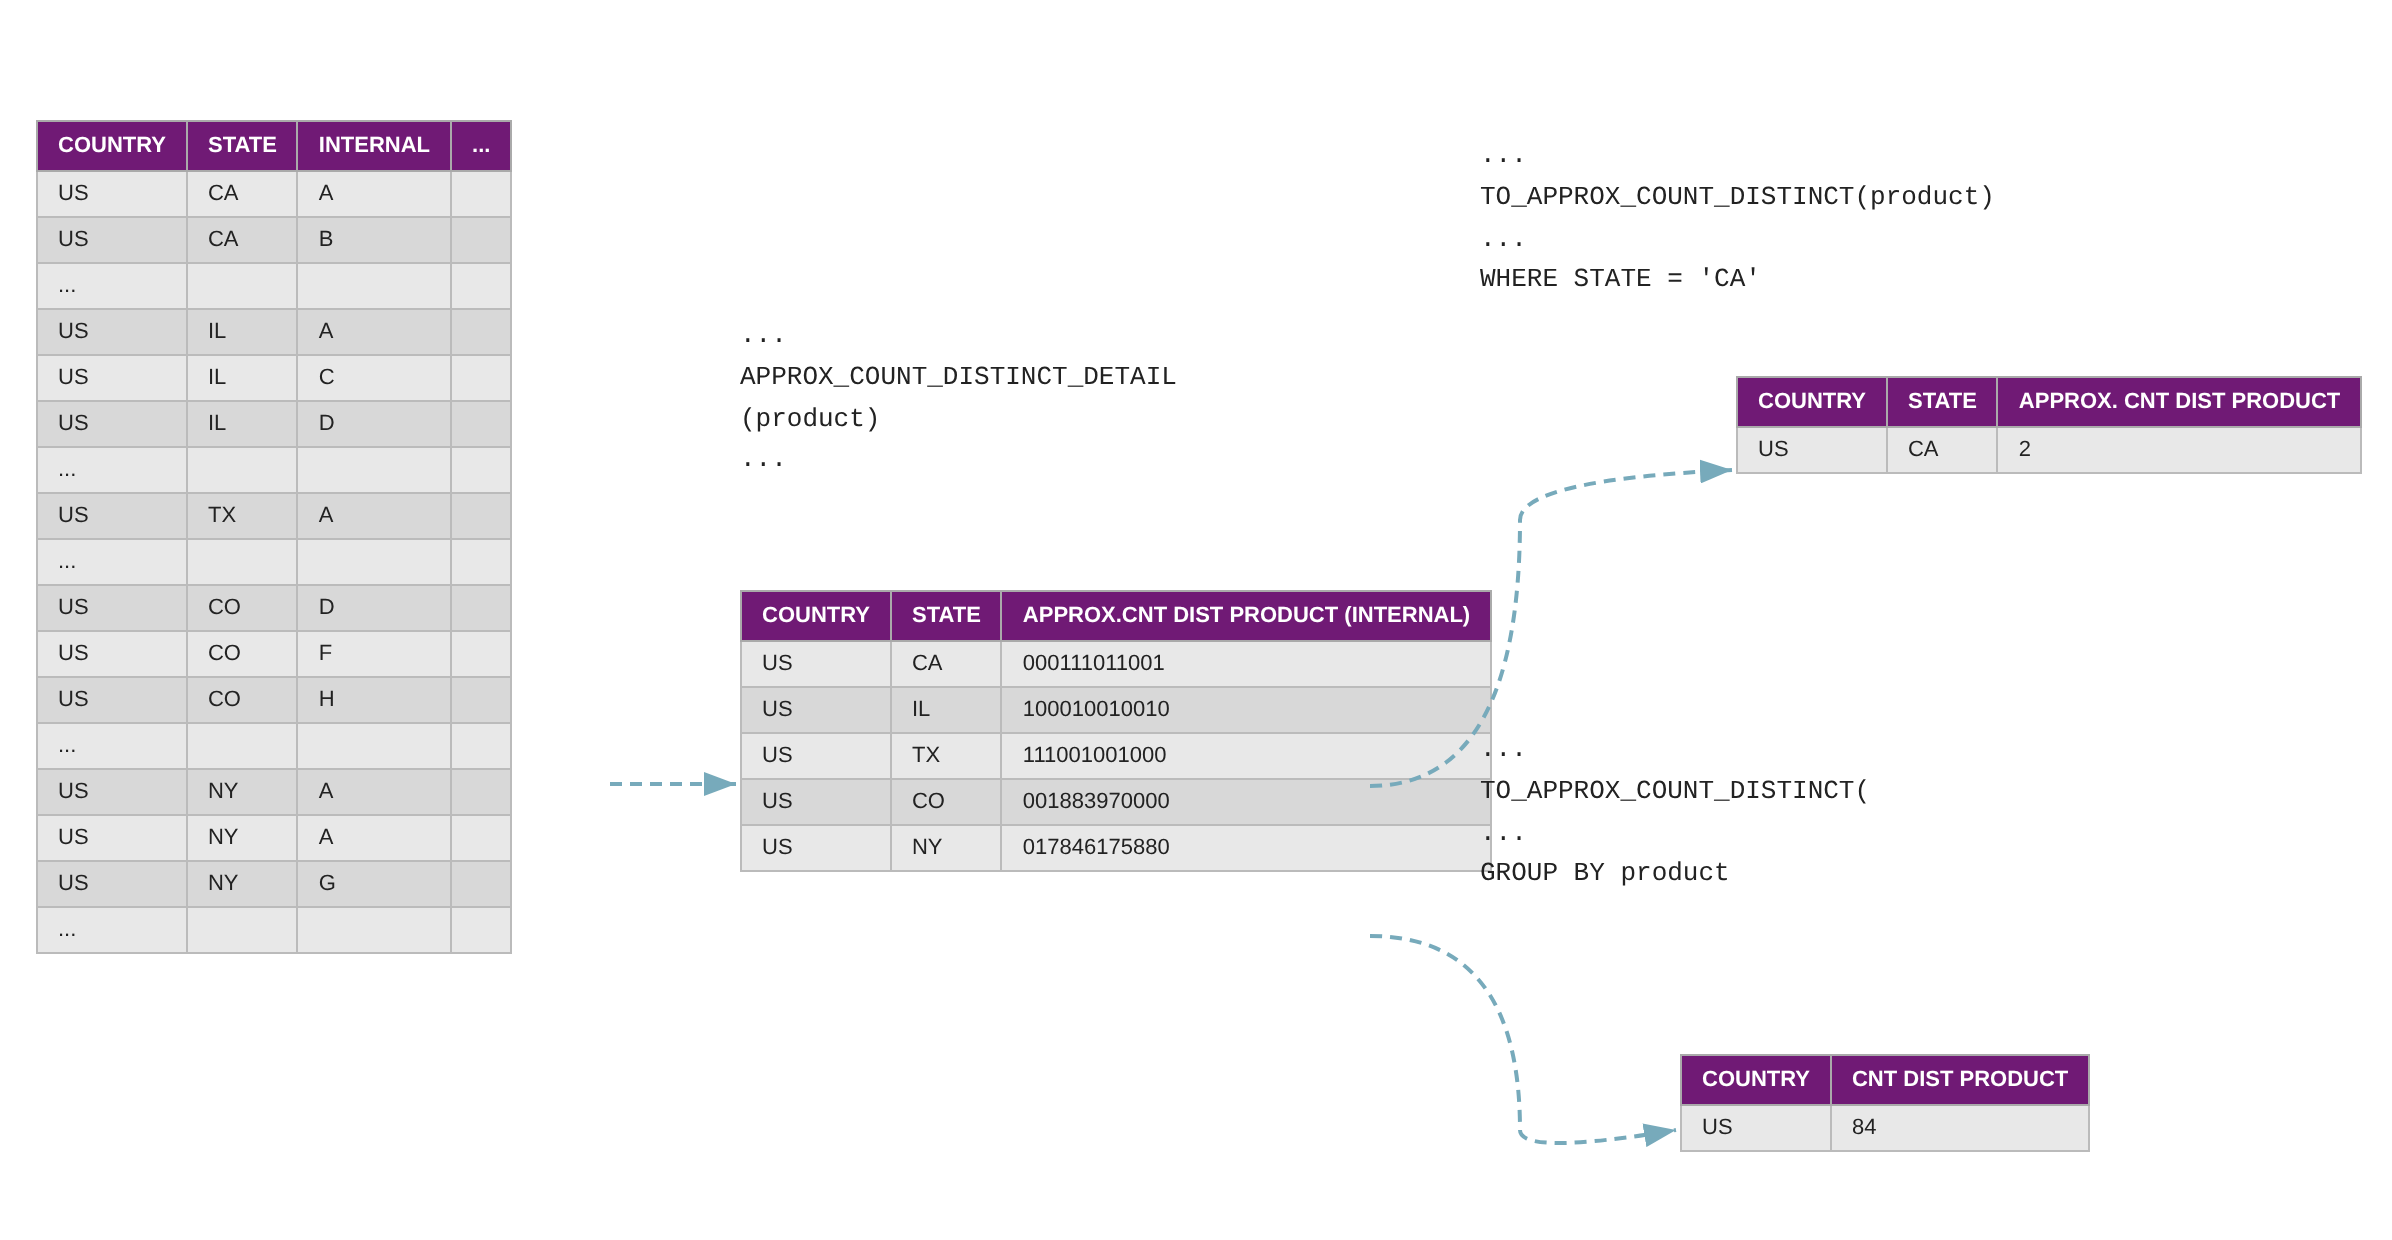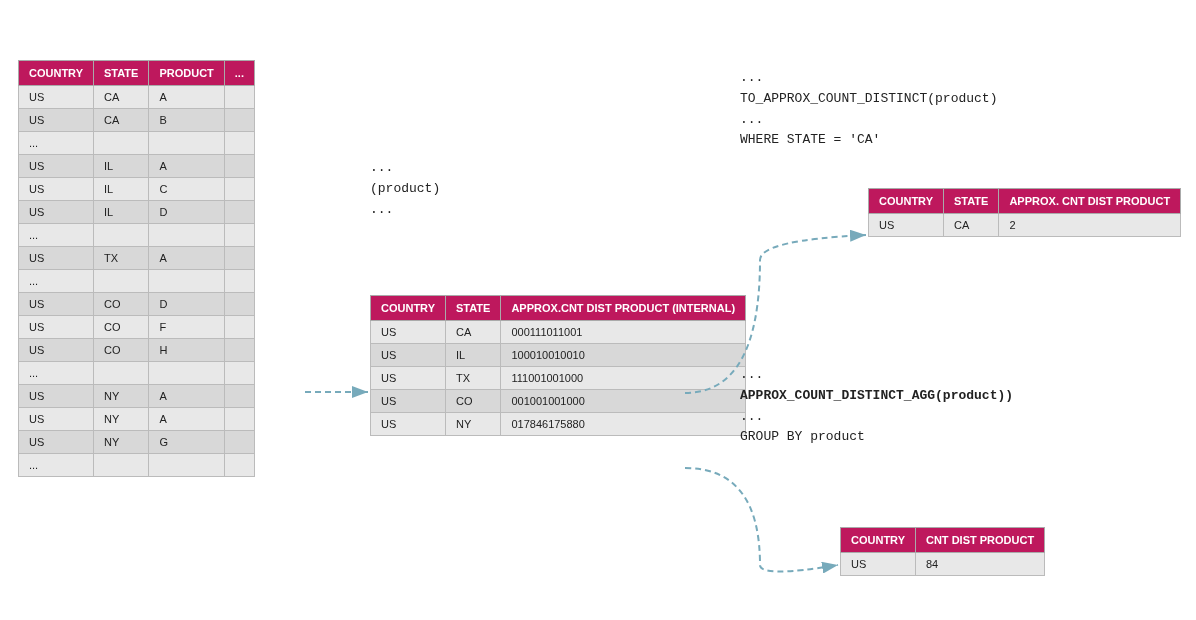--- a/index.html
+++ b/index.html
@@ -16,21 +16,21 @@
     
     .left-table-container {
       position: absolute;
       left: 18px;
       top: 60px;
     }
     .data-table {
       border-collapse: collapse;
     }
     .data-table th {
-      background: #be185d;
+      background: #701a75;
       color: #ffffff;
       font-weight: bold;
       font-size: 11px;
       padding: 6px 10px;
       text-align: left;
       border: 1px solid #aaa;
       margin-left: 16px;
     }
     .data-table td {
       background: #e8e8e8;
@@ -103,21 +103,21 @@
   </style>
 </head>
 <body>
 
 <div class="left-table-container">
   <table class="data-table">
     <thead>
       <tr id="left-header-row">
           <th>COUNTRY</th>
           <th>STATE</th>
-          <th>PRODUCT</th>
+          <th>INTERNAL</th>
           <th>...</th>
         </tr>
     </thead>
     <tbody id="left-body">
         <tr>
           <td>US</td>
           <td>CA</td>
           <td>A</td>
           <td></td>
         </tr>
@@ -216,20 +216,21 @@
           <td></td>
           <td></td>
           <td></td>
         </tr>
       </tbody>
   </table>
 </div>
 
 <div class="code-block middle-code">
   <div>...</div>
+  <div>APPROX_COUNT_DISTINCT_DETAIL</div>
   <div>(product)</div>
   <div>...</div>
 </div>
 
 <div class="middle-table-container">
   <table class="data-table">
     <thead>
       <tr id="middle-header-row">
           <th>COUNTRY</th>
           <th>STATE</th>
@@ -248,21 +249,21 @@
           <td>100010010010</td>
         </tr>
         <tr>
           <td>US</td>
           <td>TX</td>
           <td>111001001000</td>
         </tr>
         <tr>
           <td>US</td>
           <td>CO</td>
-          <td>001001001000</td>
+          <td>001883970000</td>
         </tr>
         <tr>
           <td>US</td>
           <td>NY</td>
           <td>017846175880</td>
         </tr>
       </tbody>
   </table>
 </div>
 
@@ -287,21 +288,21 @@
           <td>US</td>
           <td>CA</td>
           <td>2</td>
         </tr>
       </tbody>
   </table>
 </div>
 
 <div class="code-block right-code-middle">
   <div>...</div>
-  <div style="font-weight:bold;">APPROX_COUNT_DISTINCT_AGG(product))</div>
+  <div>TO_APPROX_COUNT_DISTINCT(</div>
   <div>...</div>
   <div>GROUP BY product</div>
 </div>
 
 <div class="bottom-right-table-container">
   <table class="data-table">
     <thead>
       <tr id="bottom-right-header-row">
           <th>COUNTRY</th>
           <th>CNT DIST PRODUCT</th>

